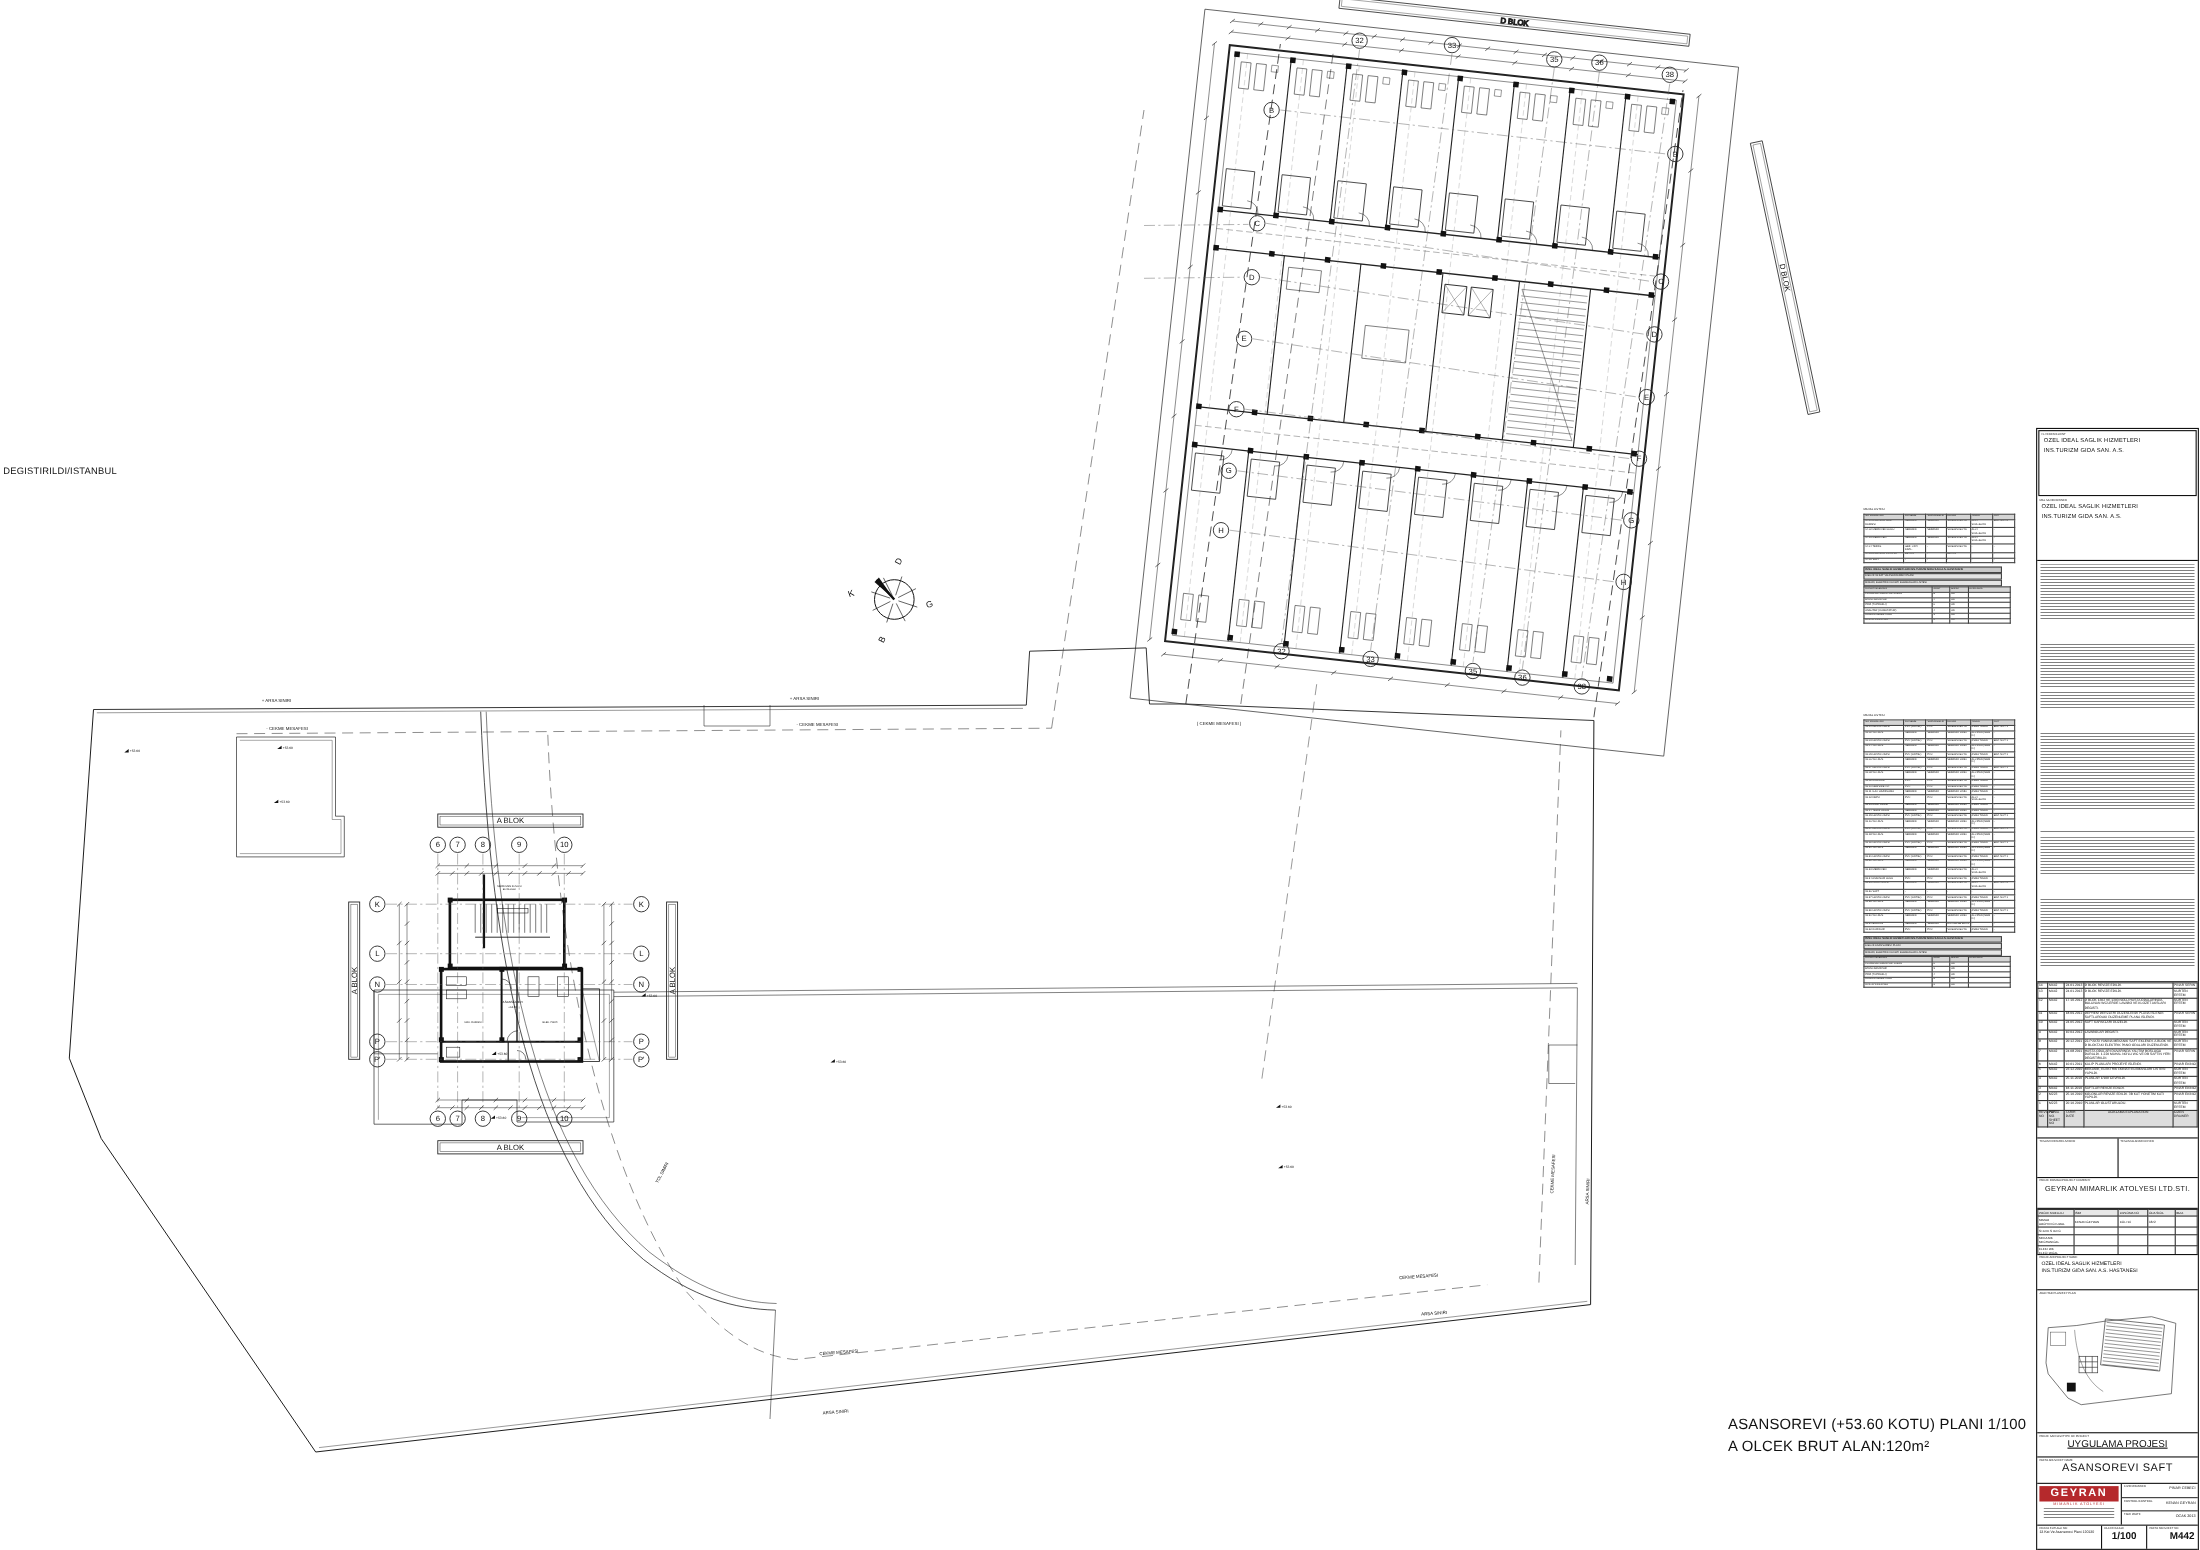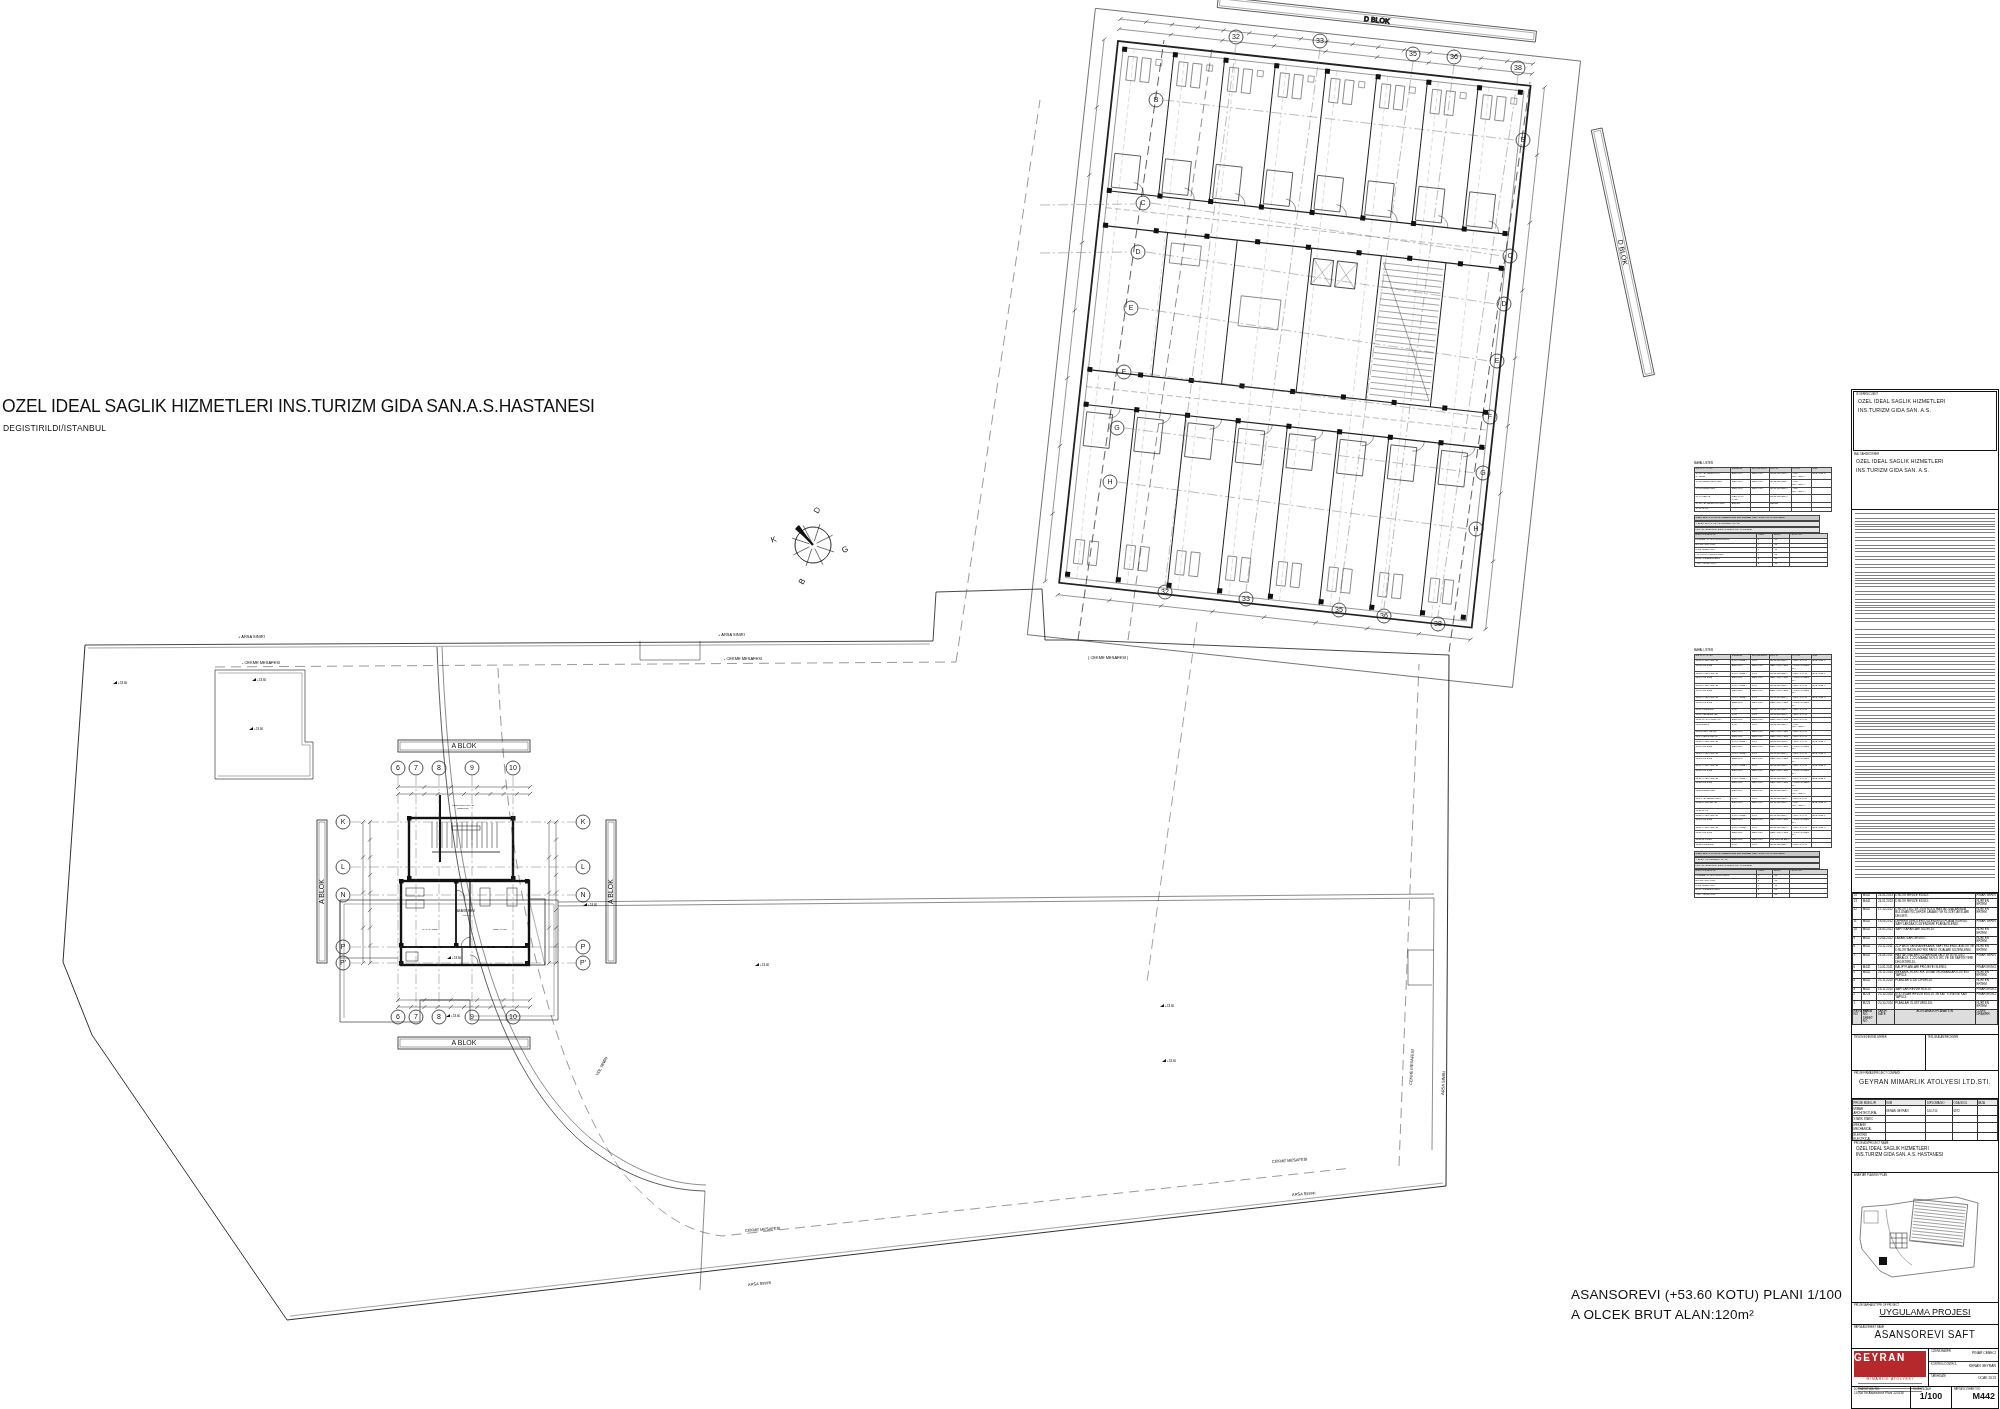--- a/index.html
+++ b/index.html
@@ -25,22 +25,22 @@
       background:#fff;font-size:3.2px;}
   .tb-sec{position:relative;border-bottom:0.6px solid #111;box-sizing:border-box;}
   .tb-lbl{font-size:2.6px;color:#222;padding:1px 2px 0 2px;}
   .tb-big{font-size:5.2px;letter-spacing:0.2px;padding:1.5px 4px;}
   .stripes{background:repeating-linear-gradient(to bottom,#808080 0,#808080 0.7px,
       transparent 0.7px,transparent 2.7px);}
   #revtable table{border-collapse:collapse;width:100%;table-layout:fixed;font-size:3.0px;}
   #revtable td{border:0.3px solid #333;padding:0.4px 0.6px;vertical-align:top;line-height:1.12;}
   #sigtable table{border-collapse:collapse;width:100%;table-layout:fixed;font-size:2.8px;}
   #sigtable td{border:0.3px solid #333;padding:0.6px;}
-  .geyran-red{background:#b5292c;color:#fff;font-weight:bold;text-align:left;
-      font-size:10px;letter-spacing:1.5px;line-height:14px;height:26px;}
+  .geyran-red{background:#b5292c;color:#fff;font-weight:bold;text-align:center;
+      font-size:10px;letter-spacing:1.5px;line-height:14px;height:14px;}
   .geyran-sub{color:#b5292c;text-align:center;font-size:3.4px;letter-spacing:0.8px;}
 </style>
 </head>
 <body>
 
 <div id="canvas">
 
   <svg id="plan" width="2000" height="1409" viewBox="0 0 2000 1409" style="position:absolute;left:0;top:0;">
     <g id="site" fill="none" stroke="#1a1a1a" stroke-width="0.9">
 
@@ -657,21 +657,20 @@
         </g>
       <polygon points="813,545 795,529 799,525" fill="#111" stroke="none"></polygon>
       <line x1="813" y1="545" x2="797" y2="527" stroke-width="2.2"></line>
       <text id="cmp-top" x="818" y="514" font-size="8" stroke="none" transform="rotate(-62 818 514)">D</text>
       <text id="cmp-left" x="772" y="543" font-size="8" stroke="none" transform="rotate(-20 772 543)">K</text>
       <text id="cmp-right" x="843" y="553" font-size="8" stroke="none" transform="rotate(-20 843 553)">G</text>
       <text id="cmp-bottom" x="803" y="585" font-size="8" stroke="none" transform="rotate(-62 803 585)">B</text>
     </g>
   </svg>
 
-  <div class="abs main-title">OZEL IDEAL SAGLIK HIZMETLERI INS.TURIZM GIDA SAN.A.S.HASTANESI</div>
   <div class="abs main-subtitle">DEGISTIRILDI/ISTANBUL</div>
   <div class="abs caption">
     <div>ASANSOREVI (+53.60 KOTU) PLANI 1/100</div>
     <div>A OLCEK BRUT ALAN:120m²</div>
   </div>
 
   <div id="mahal1" class="micro" style="left:1694px;top:463px;">
       <div class="ttl">MAHAL LISTESI</div>
       <table>
         <tbody>

